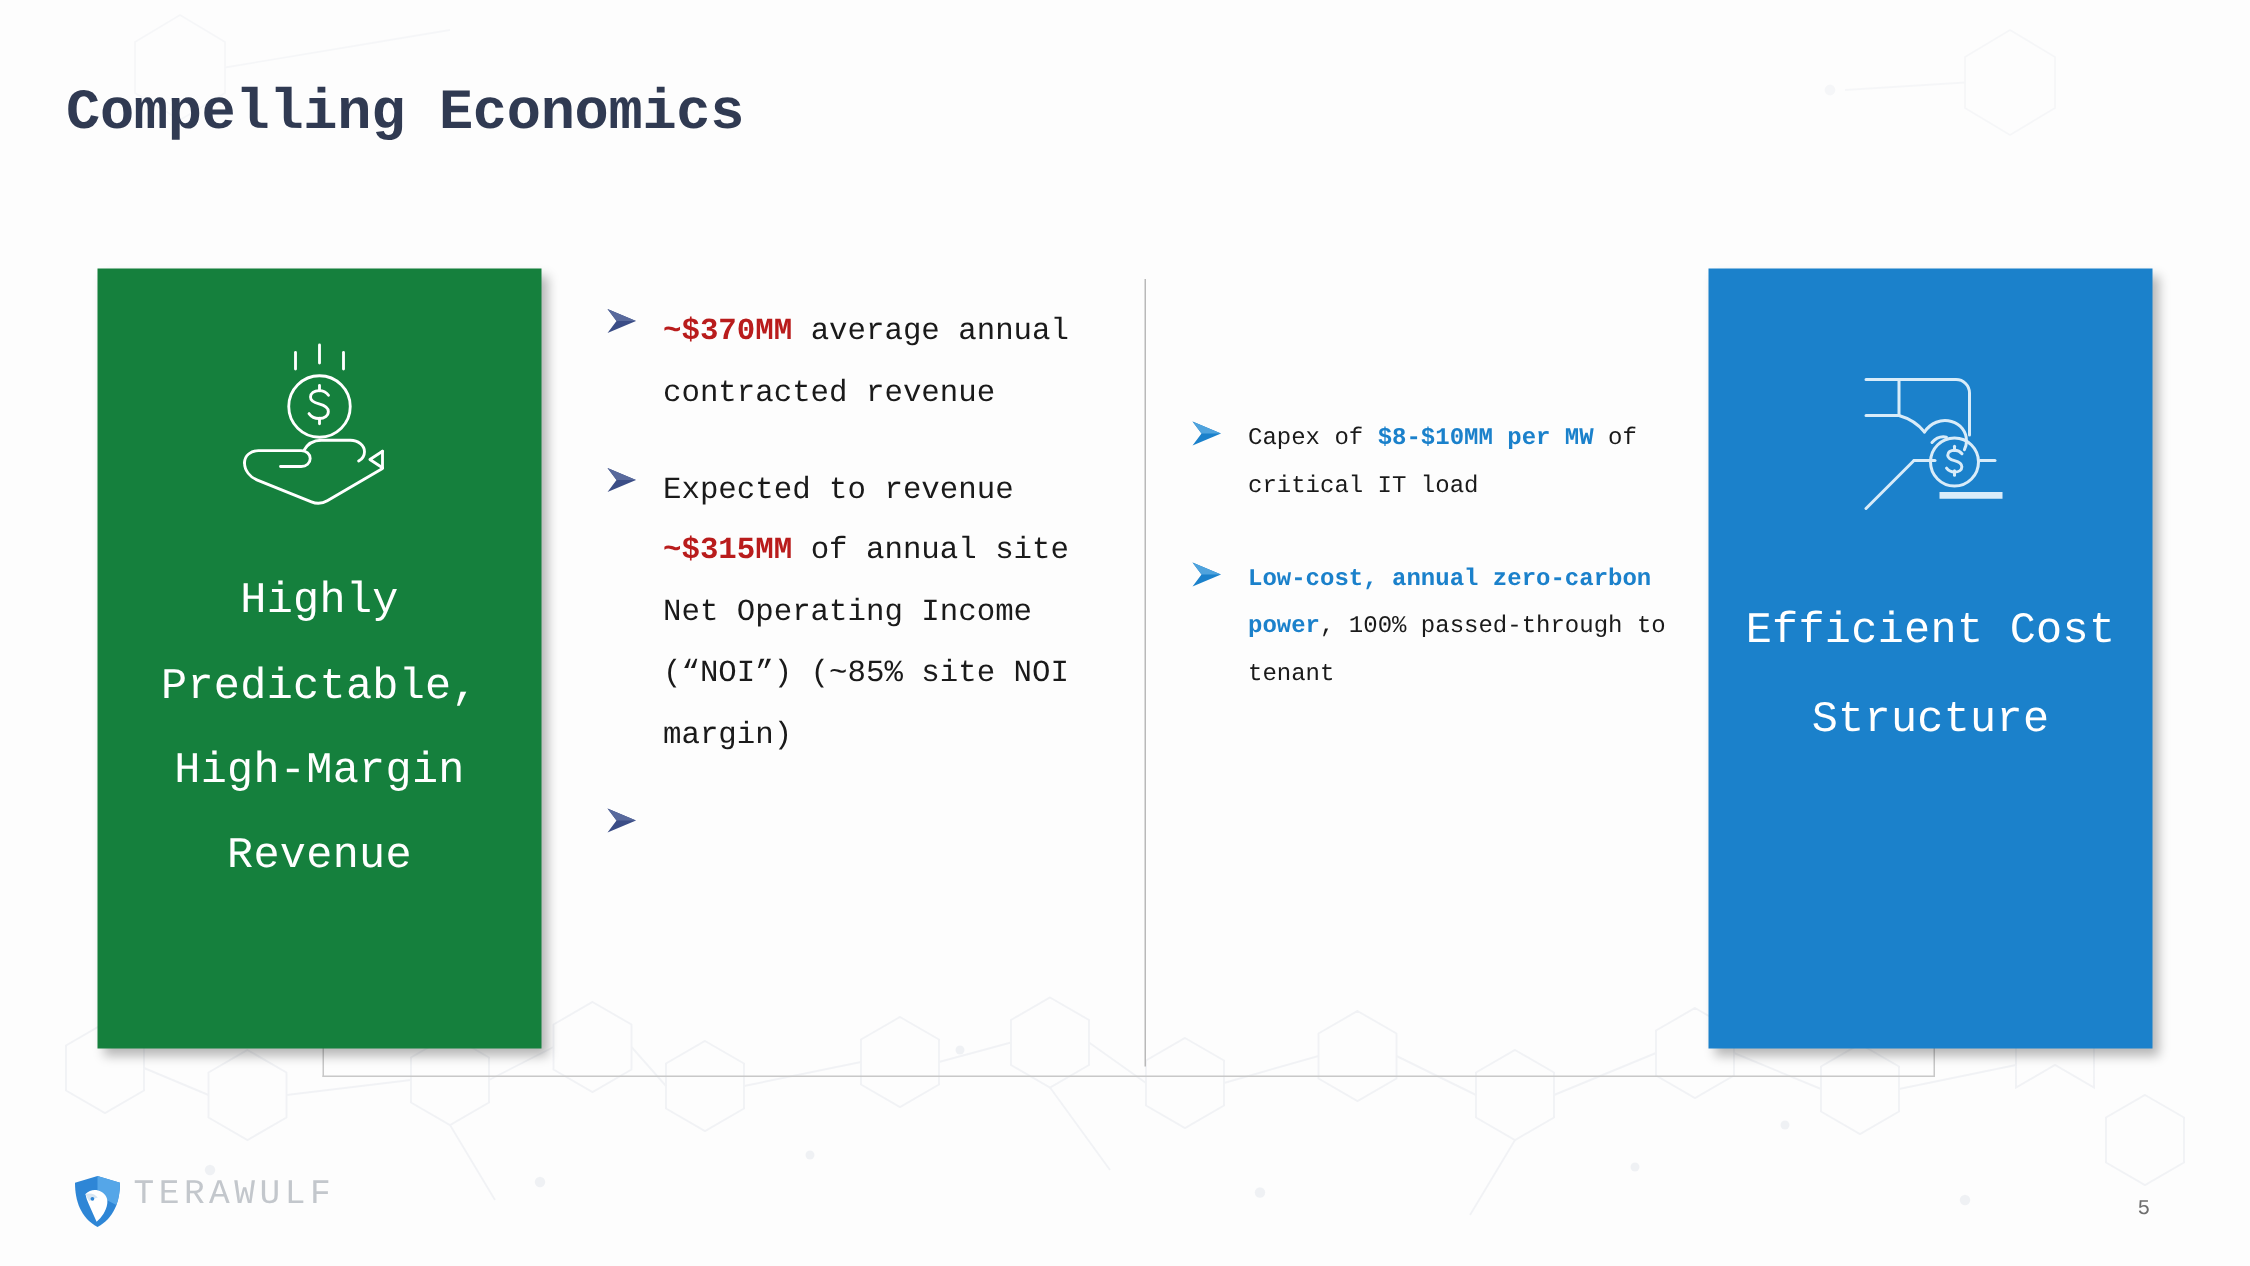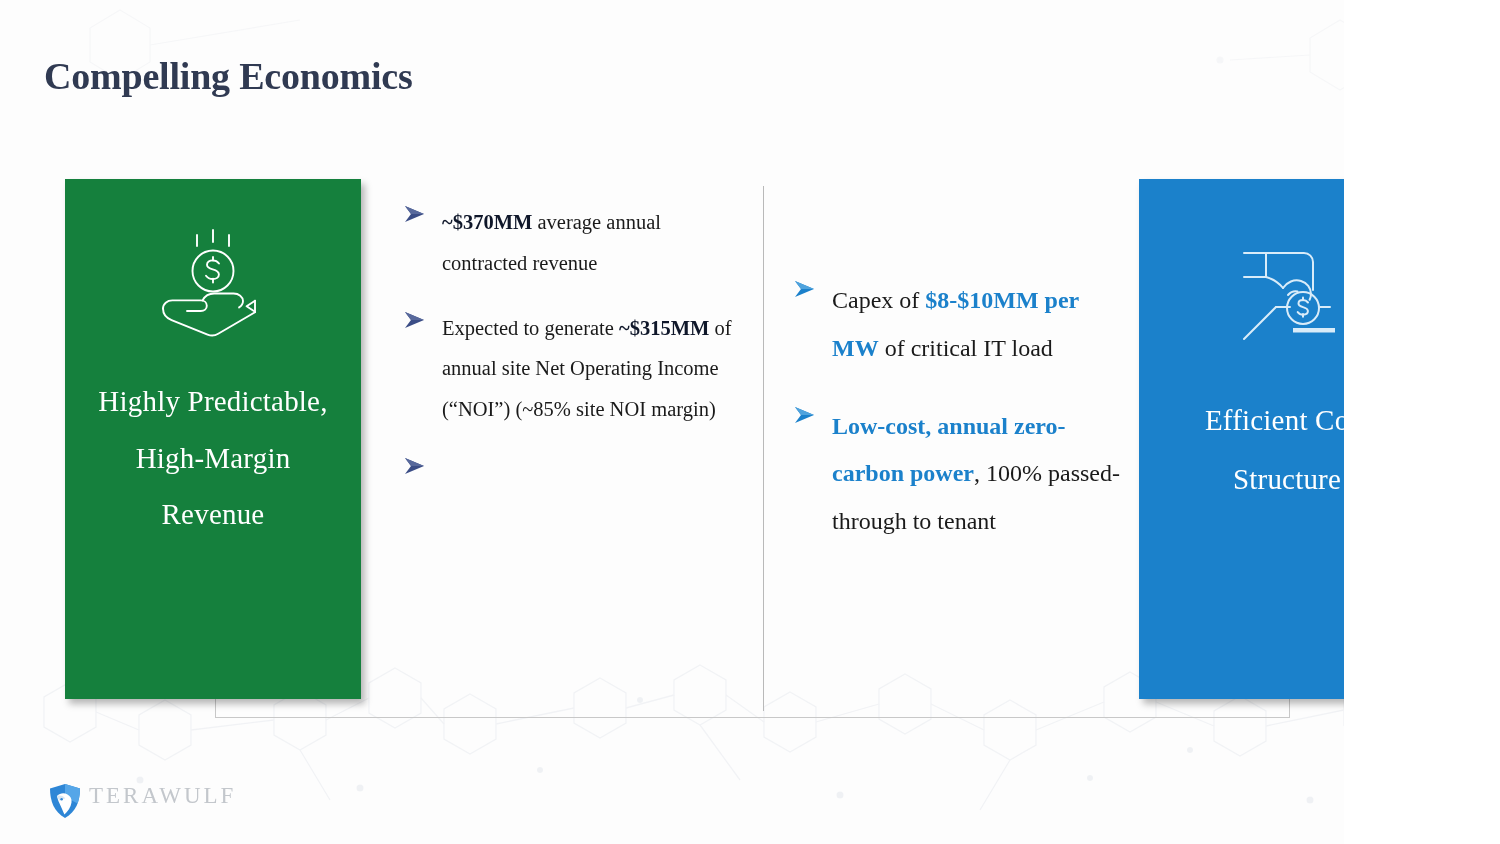--- a/index.html
+++ b/index.html
@@ -2,25 +2,25 @@
 <html><head>
 <meta charset="utf-8">
 <style>
   html, body {
     margin: 0;
     padding: 0;
     background: #ffffff;
   }
   #slide {
     position: relative;
-    width: 1344px;
+    width: 1500px;
     height: 844px;
     background: #fdfdfd;
     overflow: hidden;
-    font-family: Liberation Serif, serif;
+    font-family: Liberation Mono, monospace;
     -webkit-font-smoothing: antialiased;
   }
 
   
   #watermark {
     position: absolute;
     left: 0; top: 660px;
     width: 1500px; height: 184px;
     opacity: 0.5;
     pointer-events: none;
@@ -121,25 +121,25 @@
     width: 38px;
     padding-top: 2px;
     line-height: 1;
   }
   .bullet-text {
     flex: 1 1 auto;
     font-size: 20.5px;
     line-height: 1.99;
     color: #1a1a1a;
   }
-  #bullets-right .bullet-text { font-size: 24px; }
+  #bullets-right .bullet-text { font-size: 16px; }
   #bullets-right .bullet { margin-bottom: 30px; }
 
   .hl-navy {
-    color: #0f172a;
+    color: #b91c1c;
     font-weight: bold;
   }
   .hl-blue {
     color: #1B81CB;
     font-weight: bold;
   }
 
   
   #logo {
     position: absolute;
@@ -281,21 +281,21 @@
       <span class="bullet-text"><span class="hl-navy">~$370MM</span><span> average annual contracted revenue</span></span>
     </div>
 
     <div class="bullet">
       <span class="bullet-marker">
         <svg width="22" height="20" viewBox="0 0 22 20">
           <path d="M1 2 L20 10 L1 18 L7 10 Z" fill="#3B4D86"></path>
           <path d="M1 2 L20 10 L7 10 Z" fill="#58699c"></path>
         </svg>
       </span>
-      <span class="bullet-text"><span>Expected to generate </span><span class="hl-navy">~$315MM</span><span> of annual site Net Operating Income (“NOI”) (~85% site NOI margin)</span></span>
+      <span class="bullet-text"><span>Expected to revenue </span><span class="hl-navy">~$315MM</span><span> of annual site Net Operating Income (“NOI”) (~85% site NOI margin)</span></span>
     </div>
 
     <div class="bullet">
       <span class="bullet-marker">
         <svg width="22" height="20" viewBox="0 0 22 20">
           <path d="M1 2 L20 10 L1 18 L7 10 Z" fill="#3B4D86"></path>
           <path d="M1 2 L20 10 L7 10 Z" fill="#58699c"></path>
         </svg>
       </span>
     </div>

